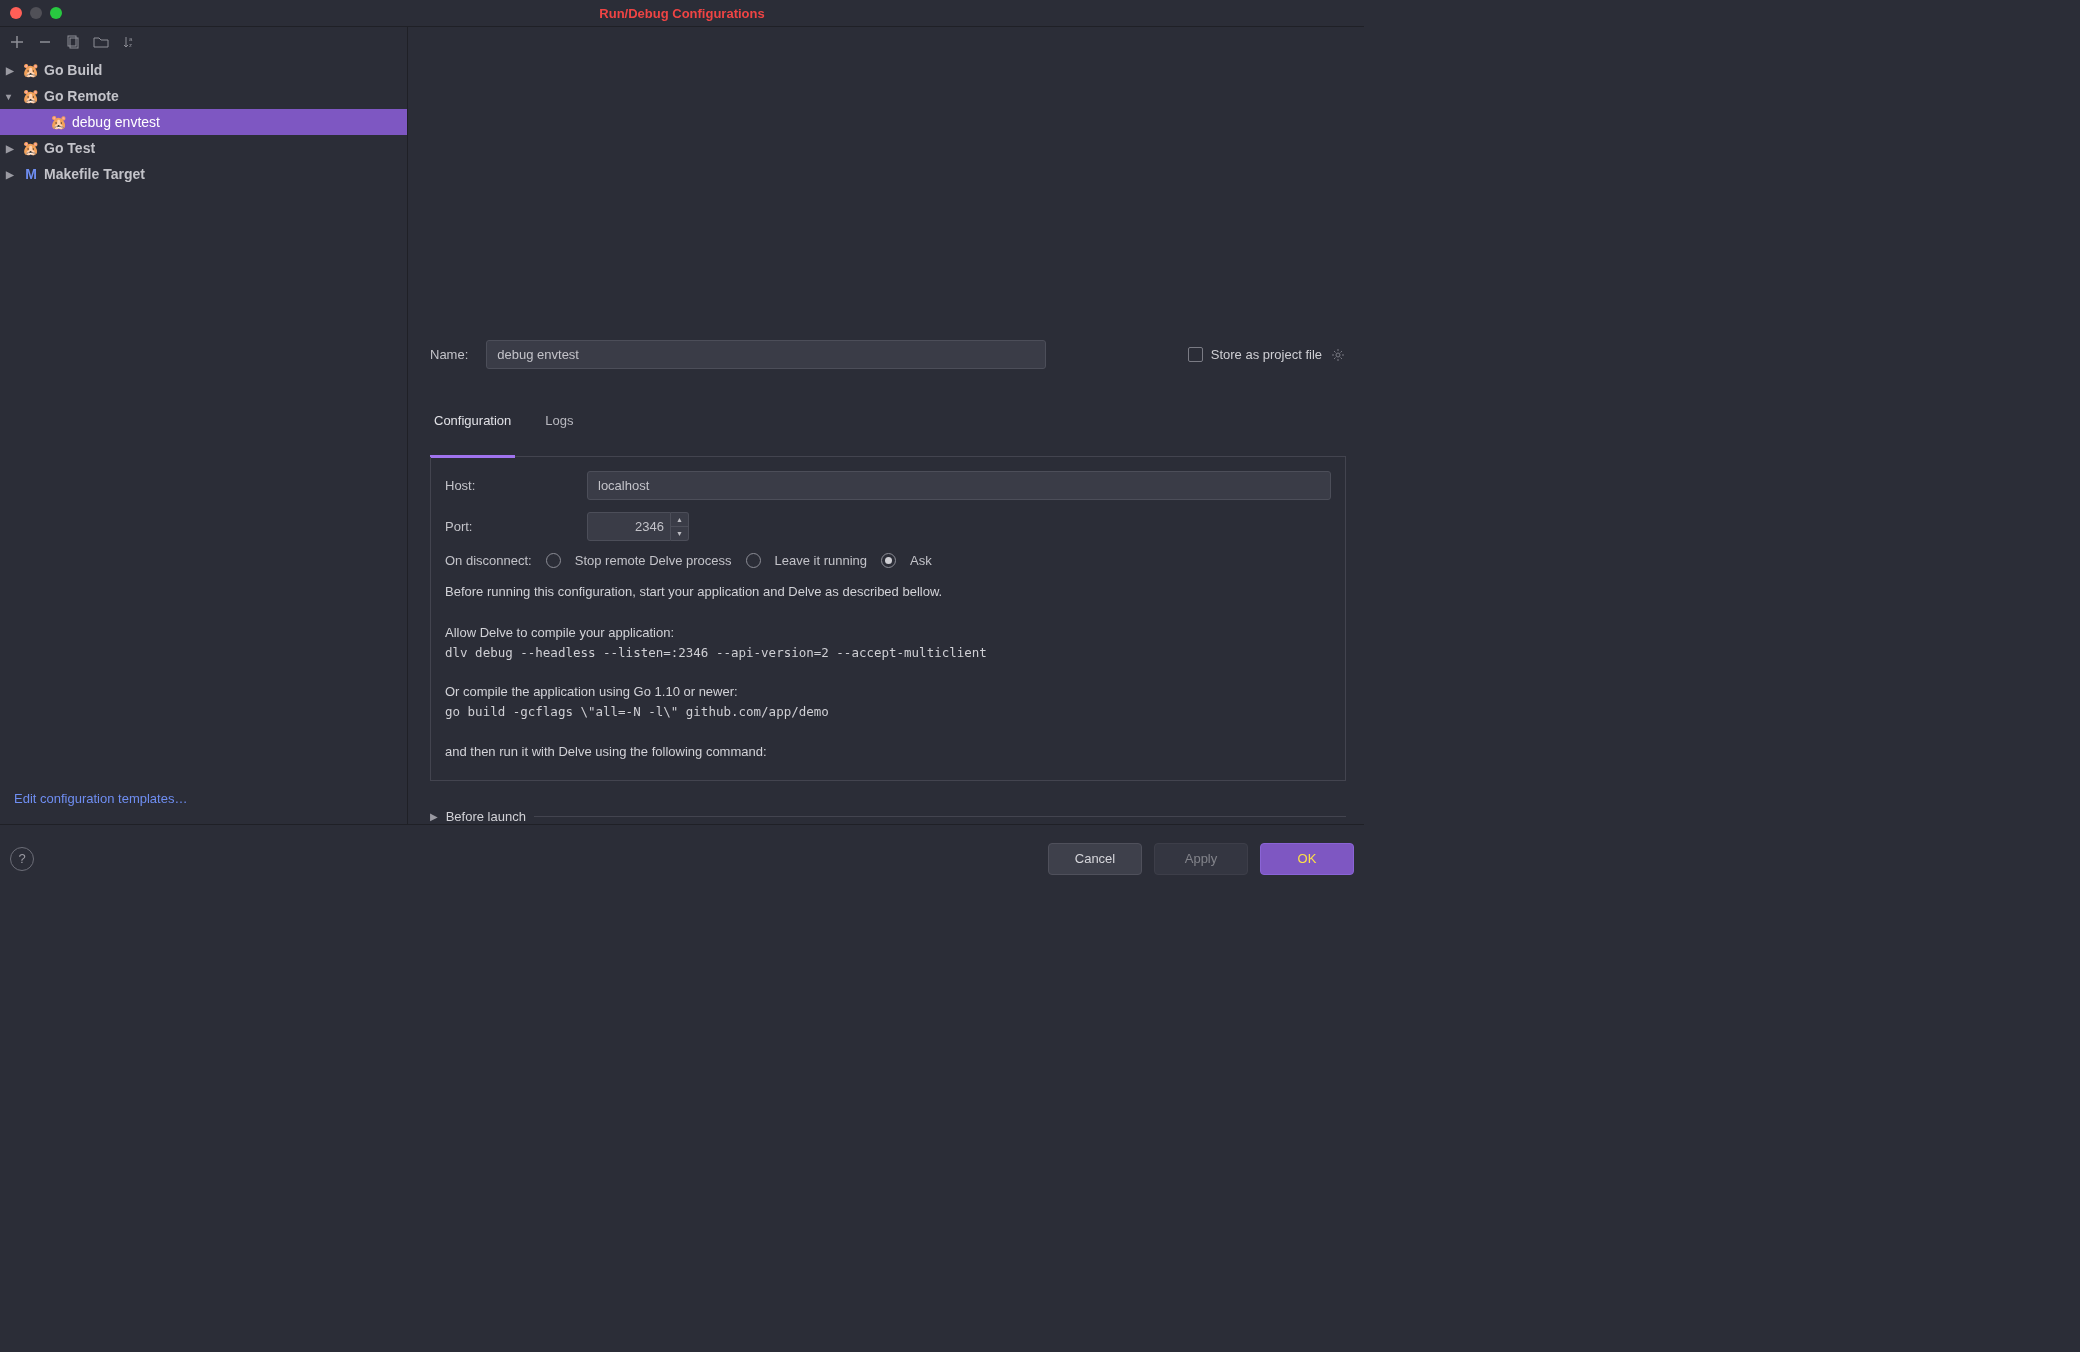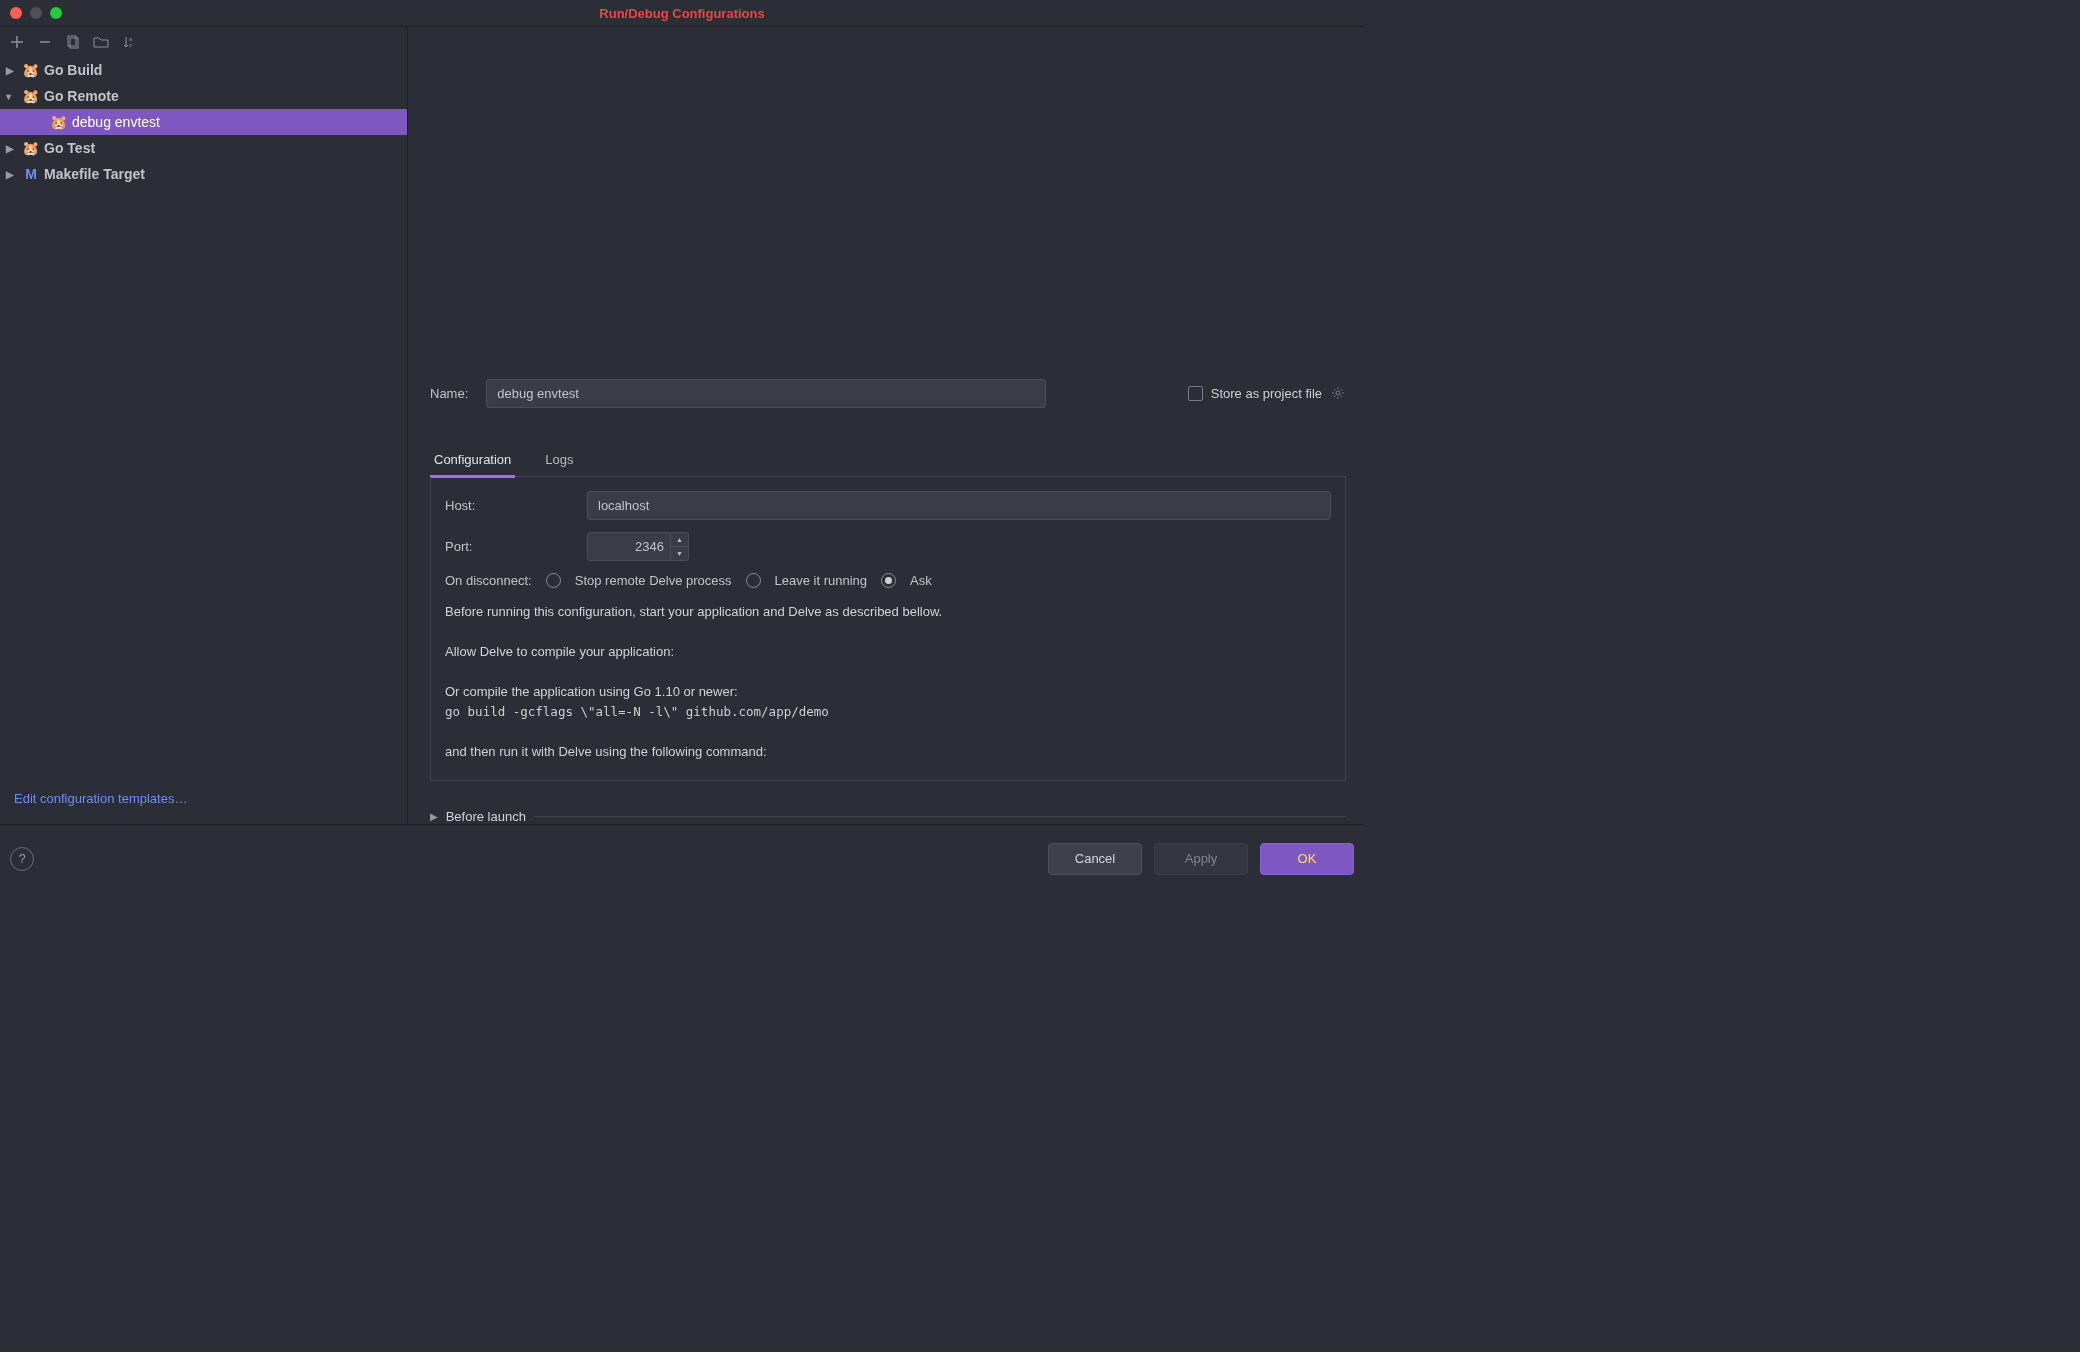--- a/index.html
+++ b/index.html
@@ -97,21 +97,21 @@
     width:15px;height:15px;border:1px solid #7a7b84;border-radius:2px;
     display:inline-block;
   }
   .gear {
     width:16px;height:16px;display:inline-flex;align-items:center;justify-content:center;color:#7a7b84;
   }
   .tabs {
     margin-top: 36px; display:flex; gap:26px; border-bottom:1px solid #43444f;
   }
   .tab {
-    padding: 8px 4px 8px; font-size:13px; color:#b8b8bf; cursor:pointer;
+    padding: 8px 4px 27px; font-size:13px; color:#b8b8bf; cursor:pointer;
   }
   .tab.active { color:#e1e1e6; border-bottom:3px solid var(--accent-bright); margin-bottom:-2px; }
   .config-box {
     border:1px solid #43444f; border-top:none;
     padding: 14px 14px 18px ; 
   }
   .form-row { display:flex; align-items:center; gap:12px; margin-bottom:12px; }
   .form-row > label { width:130px; font-size:13px; }
   .host-input { flex:1; }
   .port-wrap { display:flex; }
@@ -287,20 +287,21 @@
         <span class="radio"></span>
         <span>Leave it running</span>
         <span class="radio checked"></span>
         <span>Ask</span>
       </div>
 
       <div class="config-text">
         <div>Before running this configuration, start your application and Delve as described bellow.</div>
         <br>
         <div>Allow Delve to compile your application:</div>
+        <div class="mono">dlv debug --headless --listen=:2346 --api-version=2 --accept-multiclient</div>
         <br>
         <div>Or compile the application using Go 1.10 or newer:</div>
         <div class="mono">go build -gcflags \"all=-N -l\" github.com/app/demo</div>
         <br>
         <div>and then run it with Delve using the following command:</div>
       </div>
     </div>
 
     <div class="before-launch">
       <span class="before-chev">▶</span>

